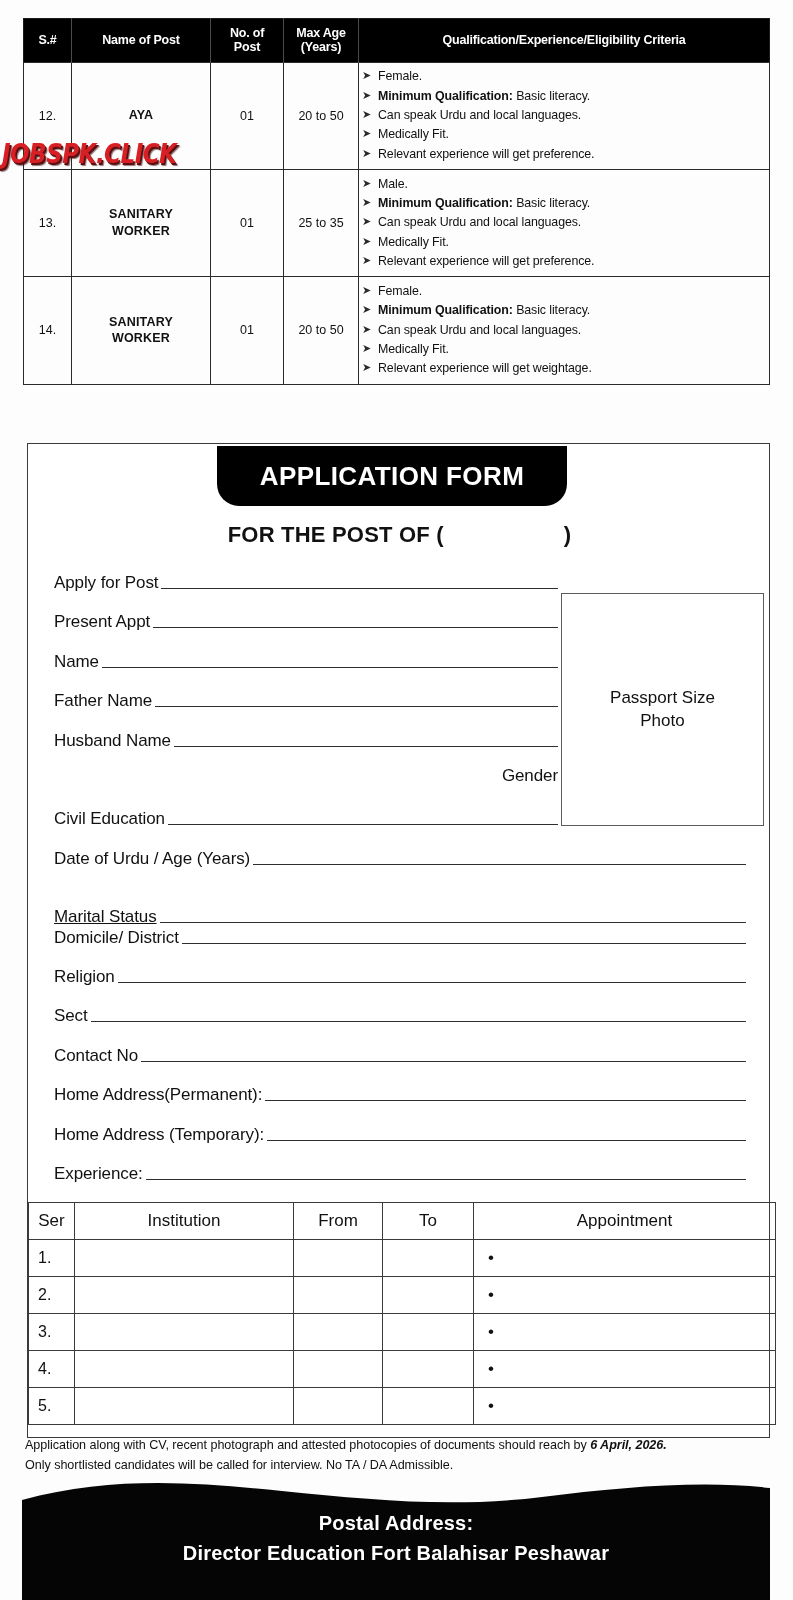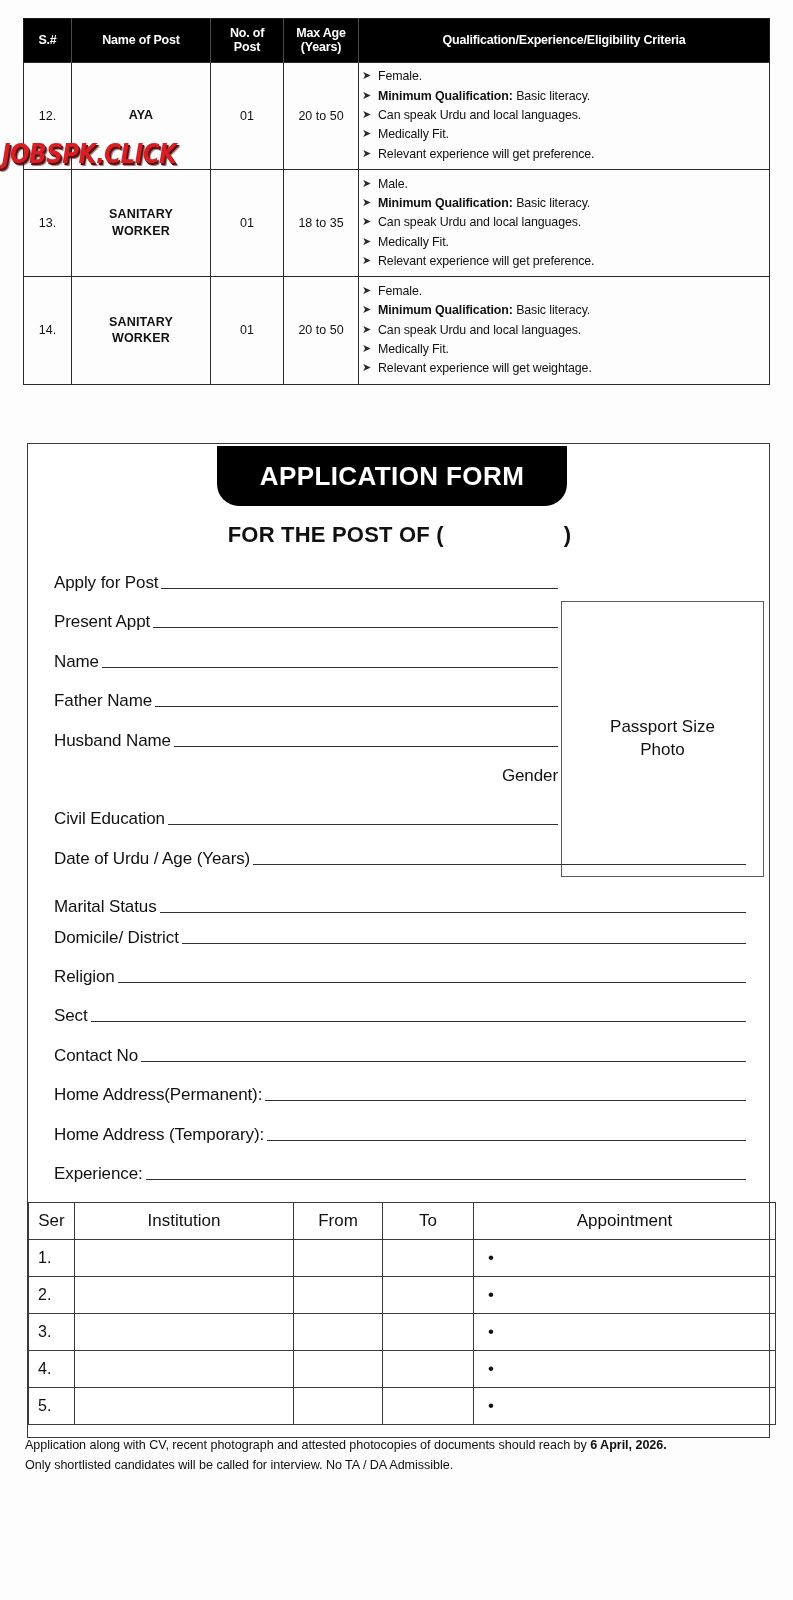--- a/index.html
+++ b/index.html
@@ -113,21 +113,21 @@
     flex:1 1 auto;
     border-bottom:1.6px solid #2e2e2e;
     margin-left:3px;
     margin-bottom:3px;
   }
   .short{width:504px;}
   .long{width:692px;}
 
   
   #photo-box{
-    position:absolute;left:533px;top:157px;width:203px;height:276px;
+    position:absolute;left:533px;top:149px;width:203px;height:233px;
     border:1.5px solid #5c5c5c;
     display:flex;align-items:center;justify-content:center;
     text-align:center;
     font-size:17px;line-height:1.35;
     box-sizing:border-box;
   }
 
   
   #exp-table{
     position:absolute;left:0px;top:758px;width:748px;
@@ -152,21 +152,21 @@
   #exp-table td.e-ser{text-align:left;padding-left:9px;font-size:16px;}
   #exp-table td.e-appt{text-align:left;padding-left:14px;font-size:17px;}
 
   
   #footer-note{
     position:absolute;left:25px;top:1436px;width:750px;
     font-size:12.6px;
     line-height:1.55;
     letter-spacing:-0.05px;
   }
-  #footer-note b{font-weight:bold;}
+  #footer-note b{font-weight:bold;font-style:italic;}
 
   
   #postal-band{
     position:absolute;left:22px;top:1478px;width:748px;height:122px;
     overflow:hidden;
   }
   #postal-band svg{position:absolute;left:0;top:0;}
   #postal-text{
     position:absolute;left:0;top:30px;width:748px;
     text-align:center;color:#fff;
@@ -209,21 +209,21 @@
               <li><span class="arw">➤</span>Can speak Urdu and local languages.</li>
               <li><span class="arw">➤</span>Medically Fit.</li>
               <li><span class="arw">➤</span>Relevant experience will get preference.</li>
             </ul>
           </td>
         </tr>
         <tr>
           <td class="c-sn">13.</td>
           <td class="c-post">SANITARY<br>WORKER</td>
           <td class="c-no">01</td>
-          <td class="c-age">18 to 35</td>
+          <td class="c-age">25 to 35</td>
           <td class="c-crit">
             <ul class="crit-list">
               <li><span class="arw">➤</span>Male.</li>
               <li><span class="arw">➤</span><b>Minimum Qualification:</b> Basic literacy.</li>
               <li><span class="arw">➤</span>Can speak Urdu and local languages.</li>
               <li><span class="arw">➤</span>Medically Fit.</li>
               <li><span class="arw">➤</span>Relevant experience will get preference.</li>
             </ul>
           </td>
         </tr>
@@ -290,21 +290,21 @@
         <div class="frow short" style="top: 362.4px;">
           <span class="lbl">Civil Education</span>
           <span class="dash"></span>
         </div>
       </div>
     <div id="long-fields">
         <div class="frow long" style="top: 401.8px;">
           <span class="lbl">Date of Urdu / Age (Years)</span>
           <span class="dash"></span>
         </div>
-        <div class="frow long" style="top: 450px;">
+        <div class="frow long" style="top: 460px; text-decoration: underline;">
           <span class="lbl">Marital Status</span>
           <span class="dash"></span>
         </div>
         <div class="frow long" style="top: 480.6px;">
           <span class="lbl">Domicile/ District</span>
           <span class="dash"></span>
         </div>
         <div class="frow long" style="top: 520px;">
           <span class="lbl">Religion</span>
           <span class="dash"></span>
@@ -379,14 +379,23 @@
           </tr>
         </tbody>
     </table>
   </div>
 
   <div id="footer-note">
     <span>Application along with CV, recent photograph and attested photocopies of documents should reach by </span><b>6 April, 2026.</b><br>
     <span>Only shortlisted candidates will be called for interview. No TA / DA Admissible.</span>
   </div>
 
+  <div id="postal-band">
+    <svg width="748" height="122" viewBox="0 0 748 122">
+      <path d="M0,22 C90,-2 170,4 260,13 C350,22 430,30 520,19 C600,9 680,2 748,10 L748,122 L0,122 Z" fill="#050505"></path>
+    </svg>
+    <div id="postal-text">
+      <div>Postal Address:</div>
+      <div>Director Education Fort Balahisar Peshawar</div>
+    </div>
+  </div>
 
 </div>
 
 </body></html>

